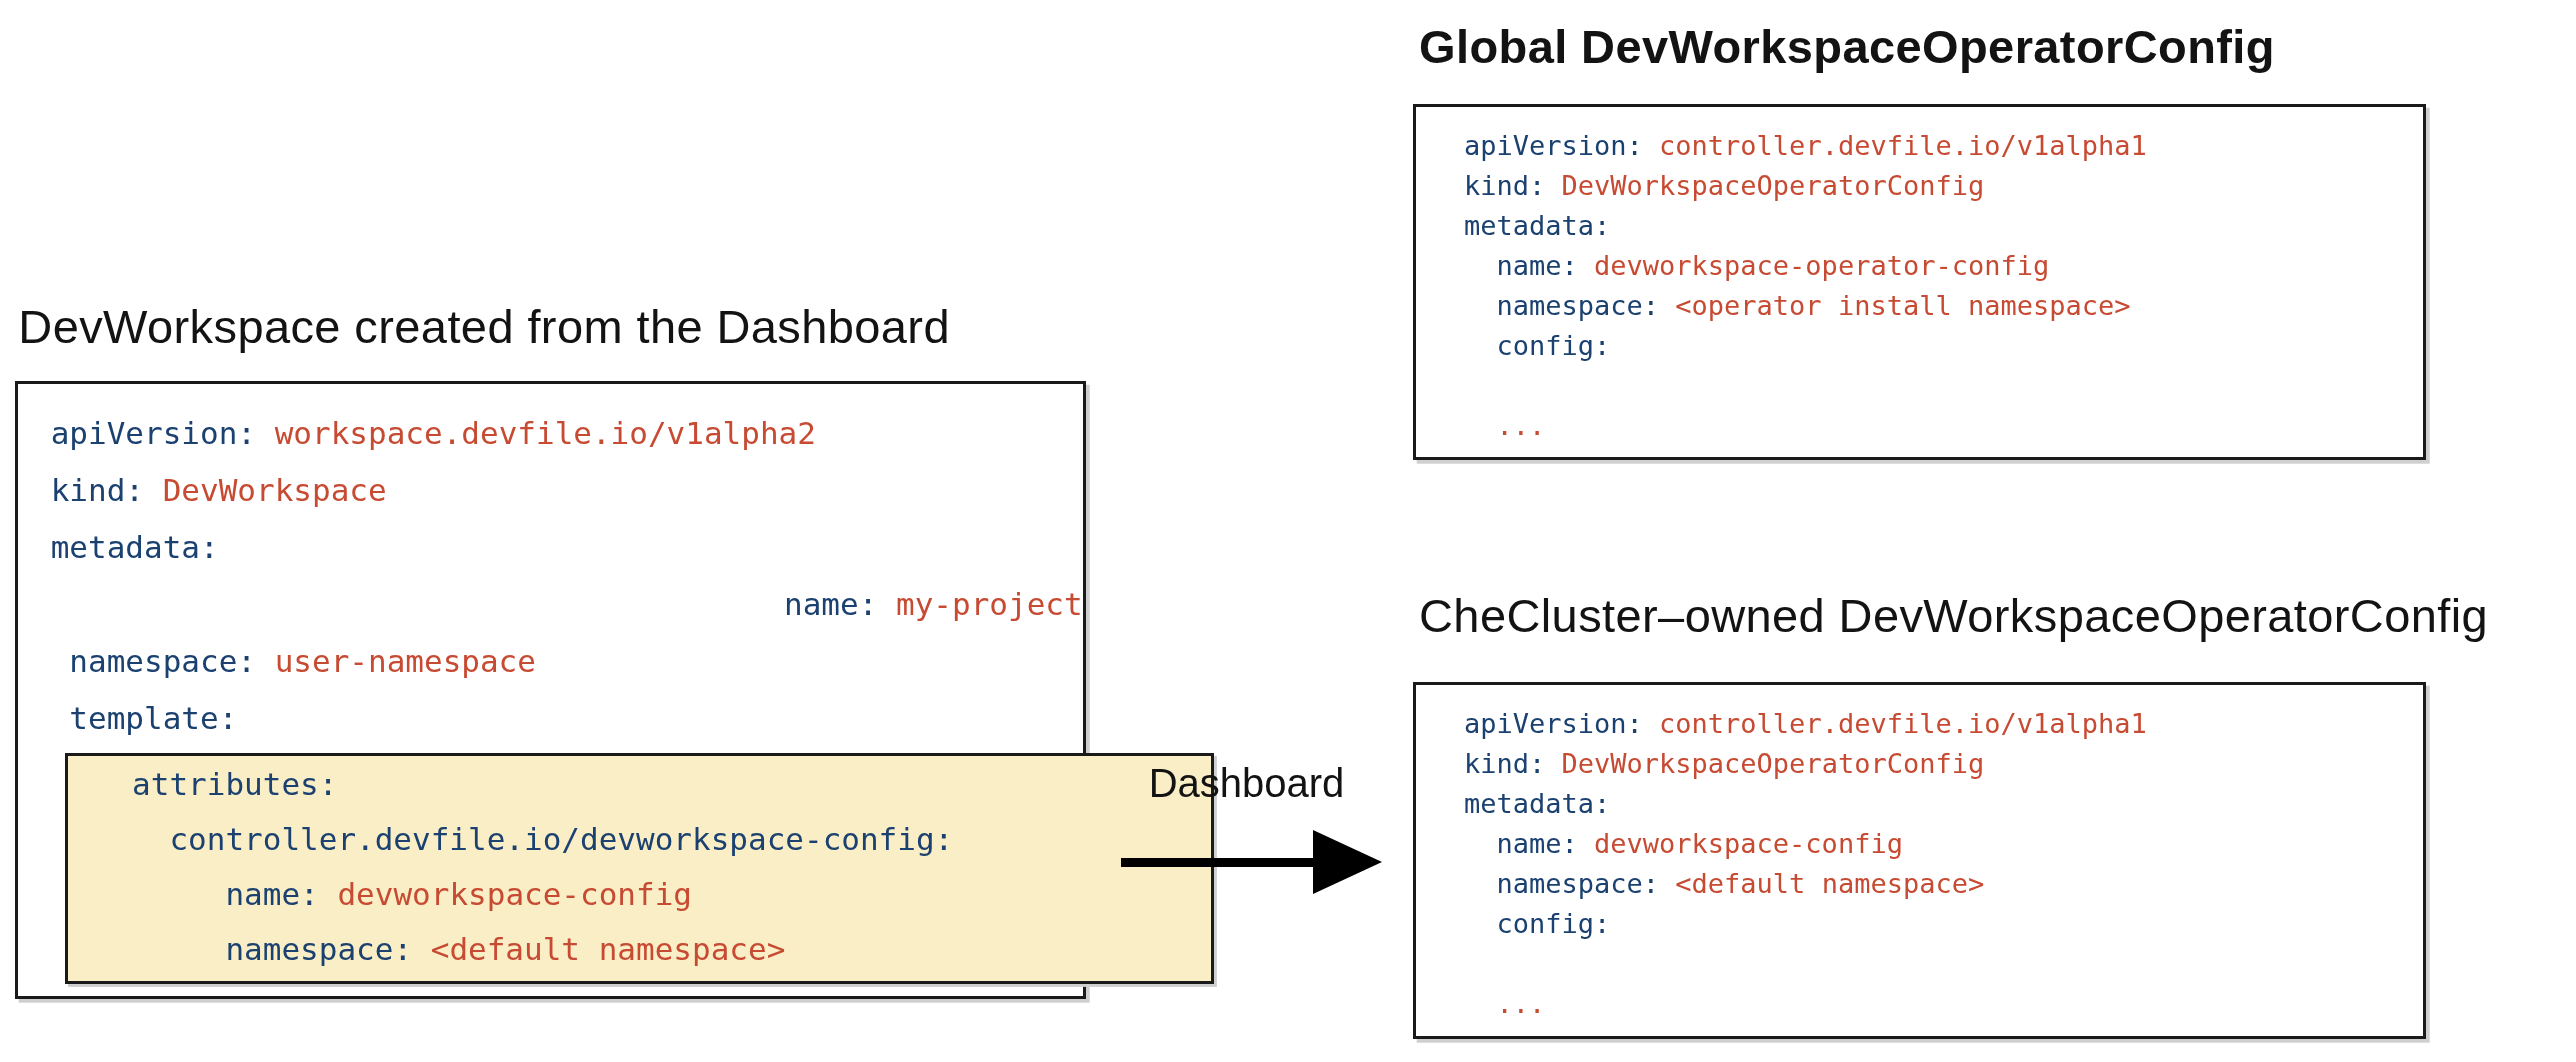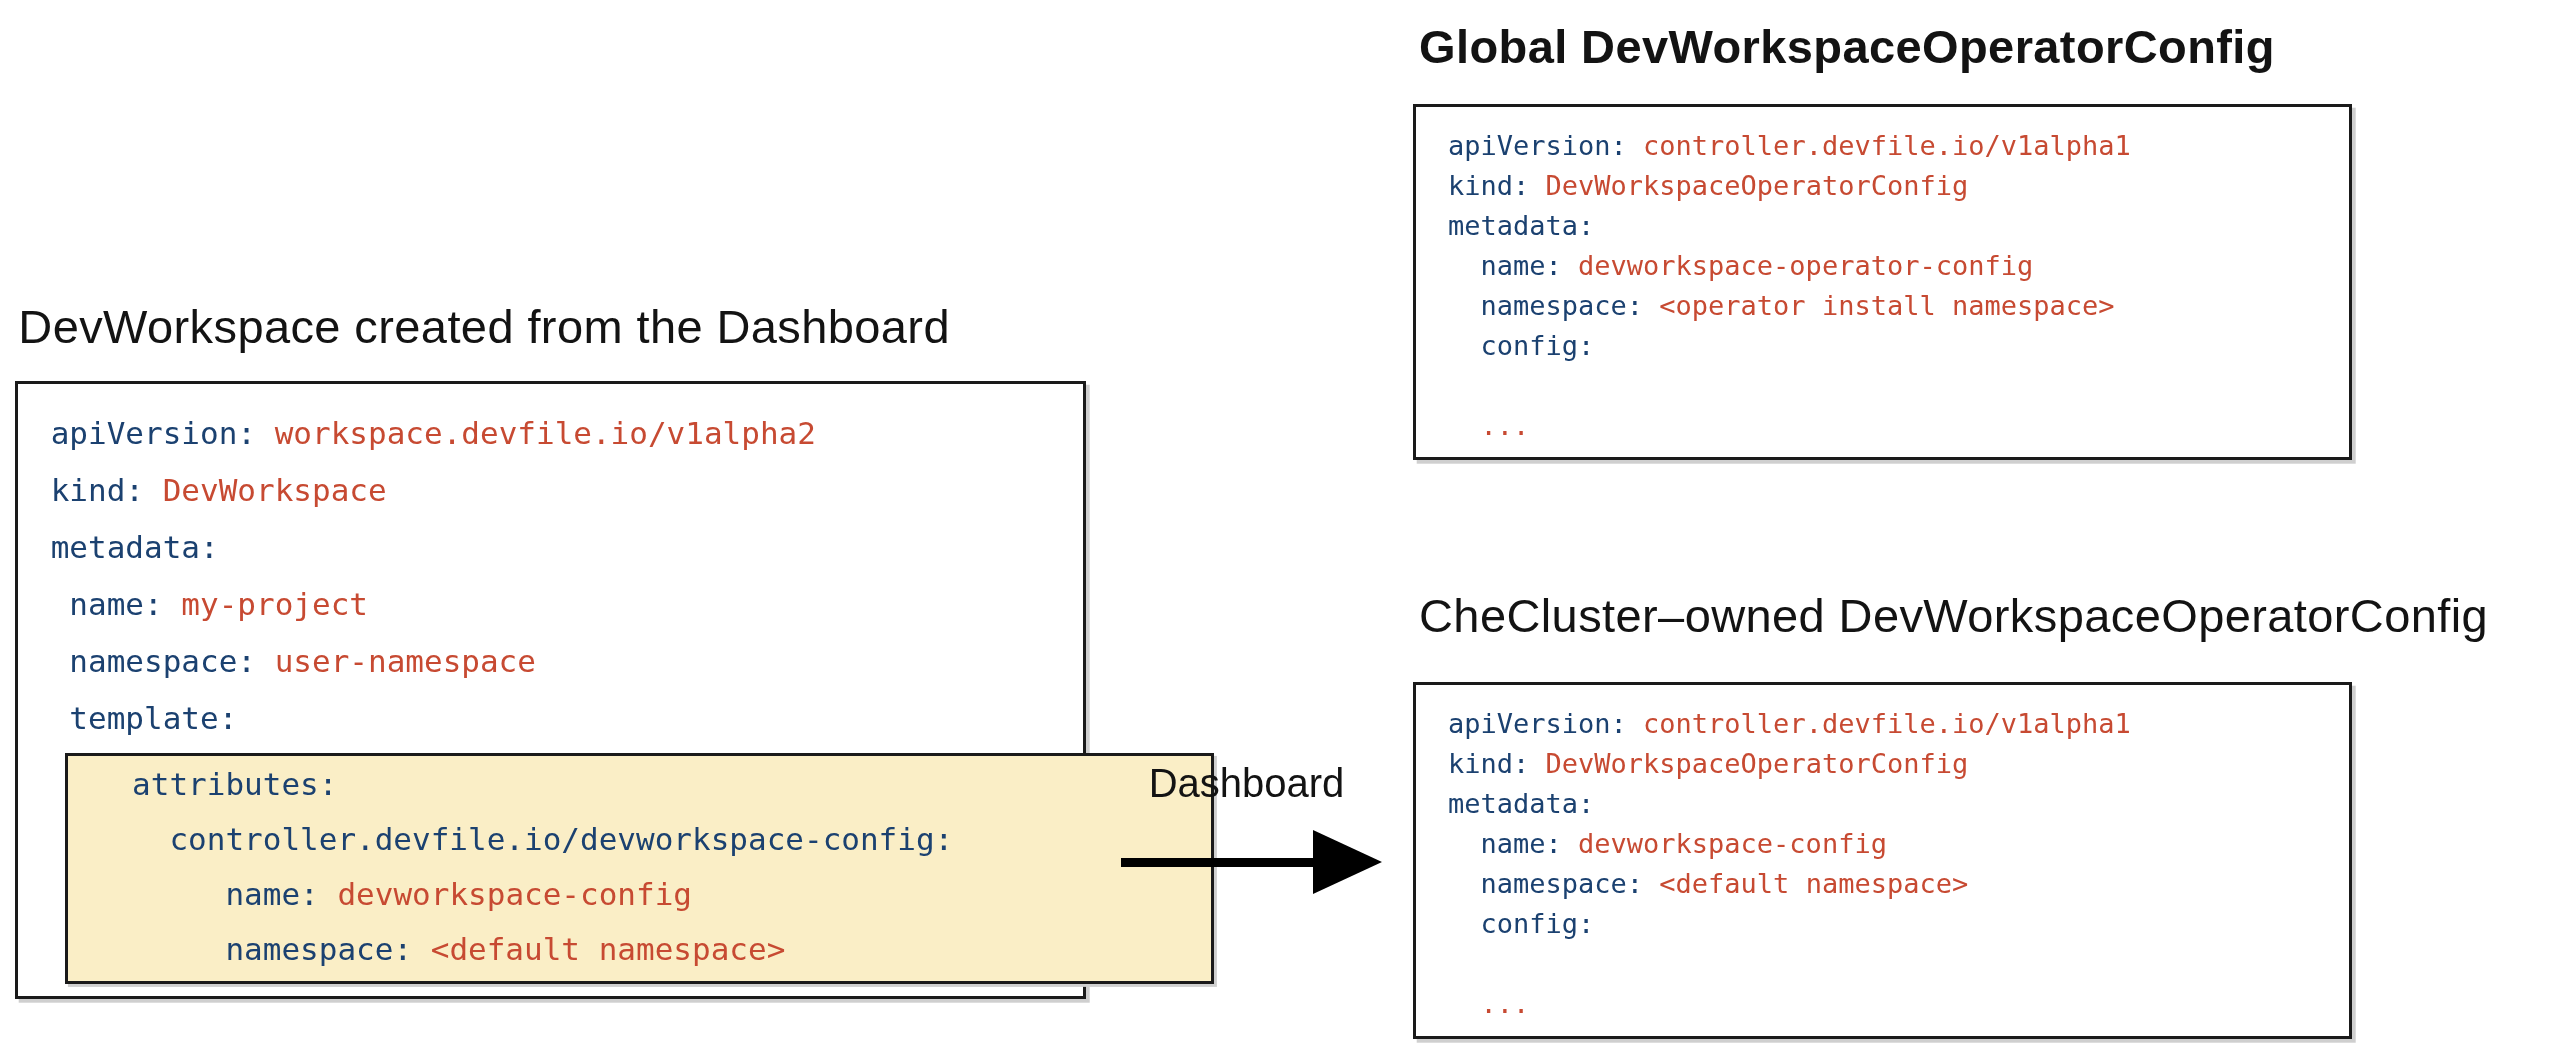--- a/index.html
+++ b/index.html
@@ -47,21 +47,21 @@
     margin-left: 14.7px;
     margin-top: 6px;
     width: 1149px;
     height: 231px;
     background: var(--highlight_bg);
     border: 3.7px solid var(--box_border);
     box-shadow: 2.9px 2.9px 0 0 var(--shadow);
     padding: 1.5px 0 0 26.4px;
   }
   #left-highlight-box .code-line { line-height: 55px; }
-  .right-box { left: 1413px; width: 939px; padding: 19px 0 0 32px; font-size: 27px; }
+  .right-box { left: 1413px; width: 1013px; padding: 19px 0 0 48px; font-size: 27px; }
   .right-box .code-line { line-height: 40px; }
   #right-top-box { top: 104px; height: 356px; }
   #right-bottom-box { top: 682px; height: 357px; }
   #arrow-label {
     position: absolute;
     left: 1100px;
     top: 761px;
     width: 293px;
     text-align: center;
     font-size: 40px;
@@ -93,21 +93,21 @@
 
 <div id="canvas">
 
   <div class="diagram-title" style="left:18.3px; top:299px;">DevWorkspace created from the Dashboard</div>
 
   <div id="left-box" class="code-box">
     <div class="code">
         <div class="code-line" style="padding-left: 0ch;"><span class="k">apiVersion:</span> <span class="v">workspace.devfile.io/v1alpha2</span></div>
         <div class="code-line" style="padding-left: 0ch;"><span class="k">kind:</span> <span class="v">DevWorkspace</span></div>
         <div class="code-line" style="padding-left: 0ch;"><span class="k">metadata:</span></div>
-        <div class="code-line" style="padding-left: 1ch;"><span class="k">name:</span> <span class="v">my-project</span></div>
+        <div class="code-line" style="padding-left: 1ch; text-align: right;"><span class="k">name:</span> <span class="v">my-project</span></div>
         <div class="code-line" style="padding-left: 1ch;"><span class="k">namespace:</span> <span class="v">user-namespace</span></div>
         <div class="code-line" style="padding-left: 1ch;"><span class="k">template:</span></div>
       </div>
     <div id="left-highlight-box">
       <div class="code">
           <div class="code-line" style="padding-left: 2ch;"><span class="k">attributes:</span></div>
           <div class="code-line" style="padding-left: 4ch;"><span class="k">controller.devfile.io/devworkspace-config:</span></div>
           <div class="code-line" style="padding-left: 7ch;"><span class="k">name:</span> <span class="v">devworkspace-config</span></div>
           <div class="code-line" style="padding-left: 7ch;"><span class="k">namespace:</span> <span class="v">&lt;default namespace&gt;</span></div>
         </div>

